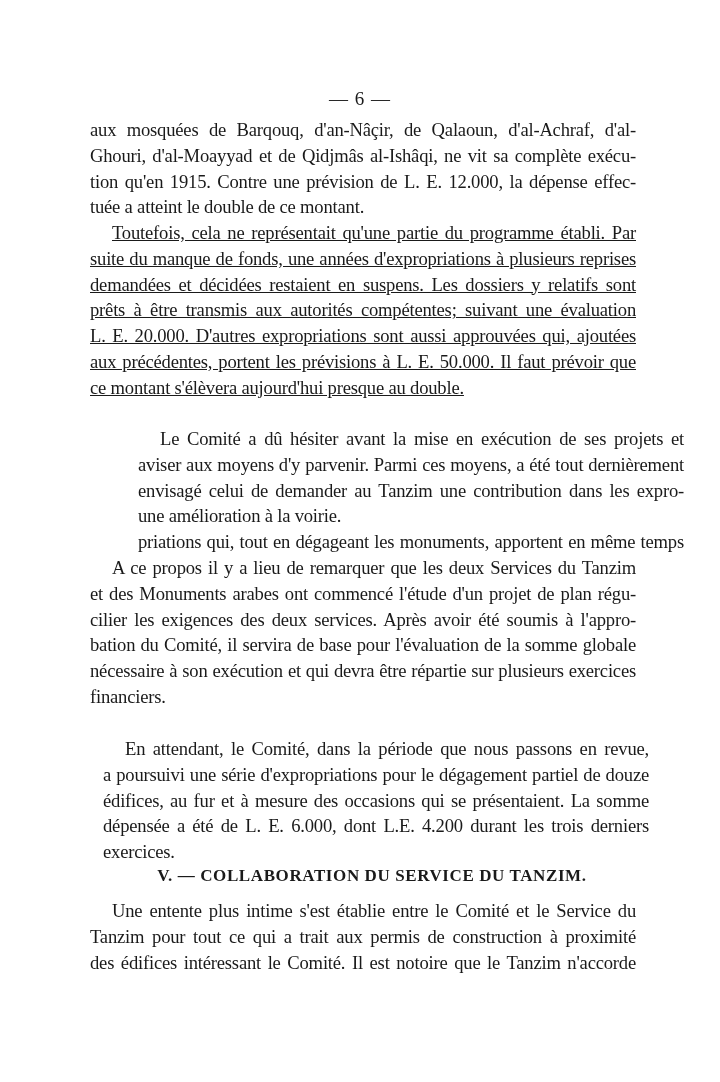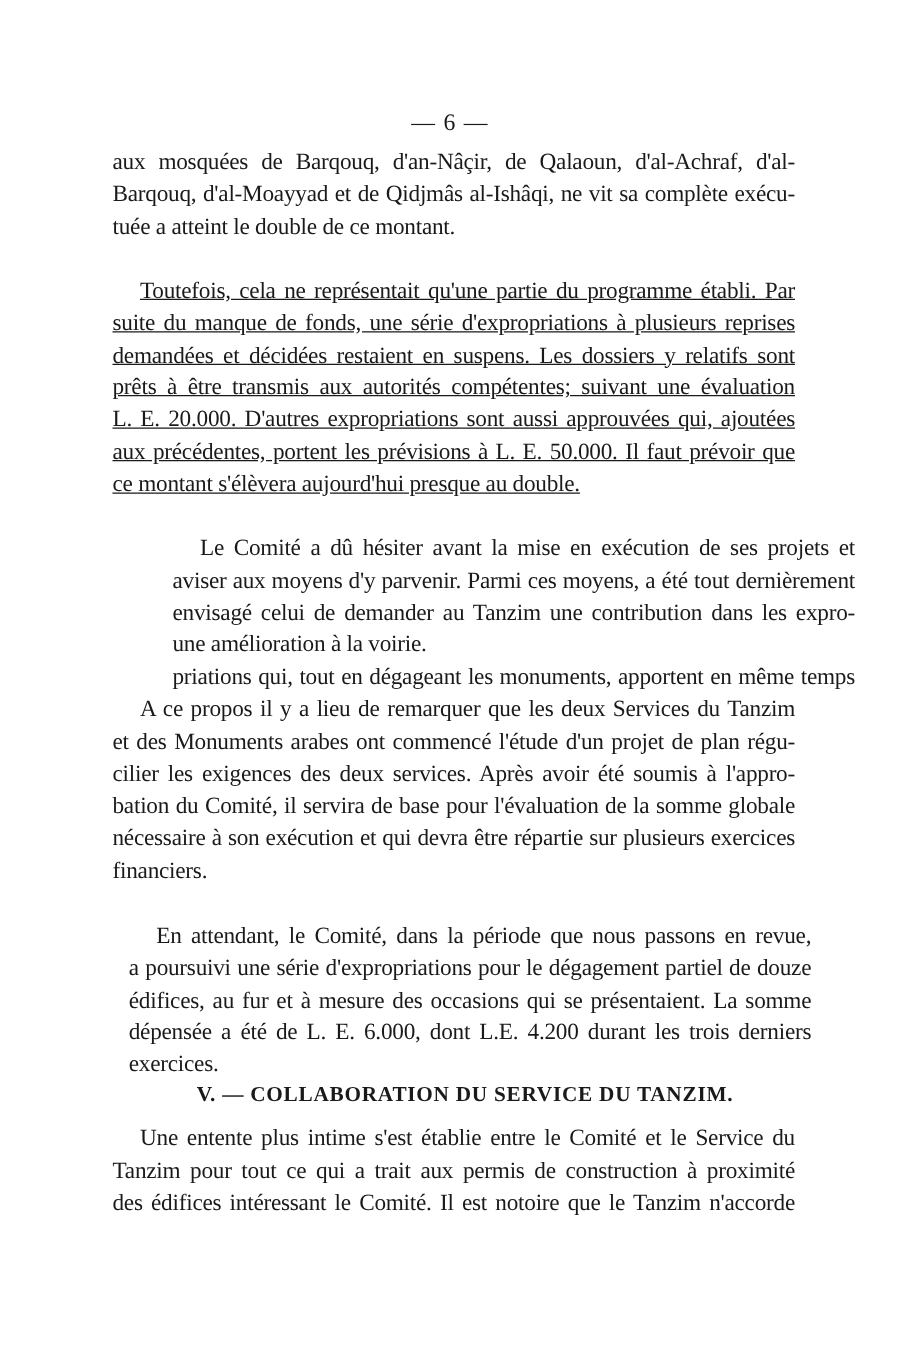--- a/index.html
+++ b/index.html
@@ -18,27 +18,28 @@
              font-size: 17px; font-weight: bold; letter-spacing: 0.6px; }
 </style>
 </head>
 <body>
 
 <div class="page">
   <div class="page-number">— 6 —</div>
 
   <div class="text-block" style="top:117px;">
     <span class="line">aux mosquées de Barqouq, d'an-Nâçir, de Qalaoun, d'al-Achraf, d'al-</span>
-    <span class="line">Barqouq, d'al-Moayyad et de Qidjmâs al-Ishâqi, ne vit sa complète exécu-</span>
+    <span class="line">Ghouri, d'al-Moayyad et de Qidjmâs al-Ishâqi, ne vit sa complète exécu-</span>
+    <span class="line">tion qu'en 1915. Contre une prévision de L. E. 12.000, la dépense effec-</span>
     <span class="line last">tuée a atteint le double de ce montant.</span>
   </div>
 
   <div class="text-block" style="top:220px;text-decoration:underline;">
     <span class="line indent">Toutefois, cela ne représentait qu'une partie du programme établi. Par</span>
-    <span class="line">suite du manque de fonds, une série d'expropriations à plusieurs reprises</span>
+    <span class="line">suite du manque de fonds, une années d'expropriations à plusieurs reprises</span>
     <span class="line">demandées et décidées restaient en suspens. Les dossiers y relatifs sont</span>
     <span class="line">prêts à être transmis aux autorités compétentes; suivant une évaluation</span>
     <span class="line">L. E. 20.000. D'autres expropriations sont aussi approuvées qui, ajoutées</span>
     <span class="line">aux précédentes, portent les prévisions à L. E. 50.000. Il faut prévoir que</span>
     <span class="line last">ce montant s'élèvera aujourd'hui presque au double.</span>
   </div>
 
   <div class="text-block" style="top:426px;margin-left:48px;">
     <span class="line indent">Le Comité a dû hésiter avant la mise en exécution de ses projets et</span>
     <span class="line">aviser aux moyens d'y parvenir. Parmi ces moyens, a été tout dernièrement</span>

